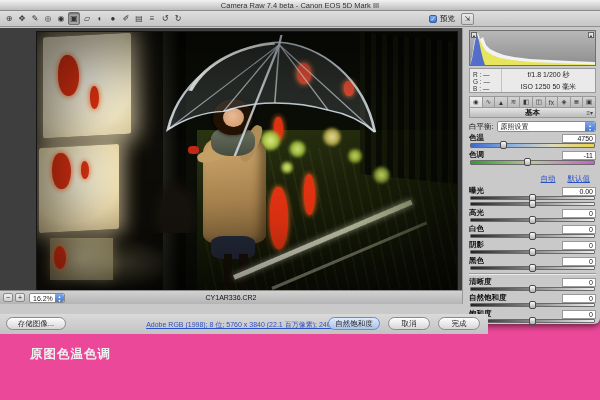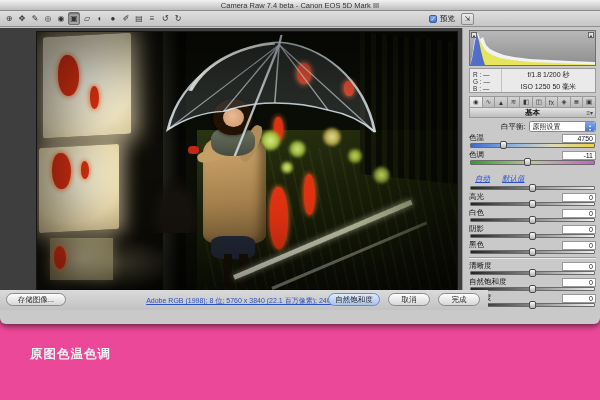--- a/index.html
+++ b/index.html
@@ -101,43 +101,43 @@
   .rgb { width:32px; border-right:1px solid #c2c2c2; padding:2px 0 0 3px; font-size:6.5px; line-height:7px; color:#333; }
   .exif-vals { flex:1; text-align:center; font-size:7px; line-height:12px; color:#222; }
   .tabs { display:flex; margin-top:3px; height:12px; }
   .tab { flex:1; display:flex; align-items:center; justify-content:center; font-size:6.5px; color:#333;
     border:1px solid #999; border-right:none; background:linear-gradient(#d4d4d4,#bababa); }
   .tab:last-child { border-right:1px solid #999; }
   .tab.active { background:linear-gradient(#f0f0f0,#dcdcdc); }
   .section-header { height:10px; background:linear-gradient(#e4e4e4,#bdbdbd); border:1px solid #999; border-top:none;
     display:flex; align-items:center; justify-content:center; font-weight:bold; font-size:7.5px; position:relative; }
   .panel-menu { position:absolute; right:2px; font-size:6px; color:#444; }
-  .wb-row { display:flex; align-items:center; margin-top:3px; gap:3px; font-size:7.5px;margin-left:32px; }
+  .wb-row { display:flex; align-items:center; margin-top:3px; gap:3px; font-size:7.5px; }
   .combo { flex:1; height:11px; background:#fff; border:1px solid #8a8a8a; border-radius:2px;
     position:relative; font-size:7px; line-height:10px; padding-left:3px; }
   .combo .stp { position:absolute; right:0; top:0; bottom:0; width:10px;
     background:linear-gradient(#7fa8e8,#4a78cc); border-radius:0 2px 2px 0; color:#fff;
     font-size:3.5px; line-height:4px; text-align:center; padding-top:1.5px; }
   .slider-row { margin-top:1px; }
   .sr-top { display:flex; justify-content:space-between; align-items:center; height:10px; }
-  .sr-label { font-size:7.5px; }
+  .sr-label { font-size:7.5px;font-weight:bold; }
   .sr-value { width:34px; height:9px; background:#fff; border:1px solid #999; font-size:7px;
     text-align:right; padding:0 2px; line-height:8px; }
   .sr-track { position:relative; height:4px; margin:0 1px 2px 1px; border:1px solid #6a6a6a; border-radius:1px; }
   .track-temp { background:linear-gradient(90deg,#3a6ad0,#8fb0dd,#ded9bc,#e8d24a); height:5px; }
   .track-tint { background:linear-gradient(90deg,#2f9e2f,#bcc49c,#c85fc8); height:5px; }
   .track-tone { background:linear-gradient(90deg,#242424,#ededed); }
   .sr-thumb { position:absolute; top:-3px; width:7px; height:8px; margin-left:-4px;
     background:linear-gradient(#fbfbfb,#b2b2b2); border:1px solid #4a4a4a; border-radius:2px; }
-  .links-row { text-align:left; margin:2px 0 1px;font-style:italic; }
+  .links-row { text-align:right; margin:2px 0 1px; }
   .links-row span { color:#2b50c8; text-decoration:underline; font-size:7.5px; margin:0 6px; }
   .pdivider { height:2px; border-top:1px solid #9a9a9a; border-bottom:1px solid #ececec; margin:3px 0 2px; }
 
   
-  .footer { position:absolute; top:290px; left:0; width:488px; height:20px;
+  .footer { position:absolute; top:314px; left:0; width:488px; height:20px;
     background:linear-gradient(#dadada,#c2c2c2); }
   .btn { position:absolute; top:3px; height:13px; border:1px solid #8a8a8a; border-radius:7px;
     background:linear-gradient(#fefefe,#d6d6d6); font-size:7.5px; line-height:11px; text-align:center; color:#222; }
   .btn.save { left:6px; width:60px; }
   .btn.open { right:108px; width:52px; background:linear-gradient(#dfeafc,#a9c3e9); border-color:#6a8cc0; }
   .btn.cancel { right:58px; width:42px; }
   .btn.done { right:8px; width:42px; }
   .workflow-link { position:absolute; left:0; right:0; top:6px; text-align:center;
     font-size:7px; color:#2b50c8; text-decoration:underline; }
 
@@ -322,20 +322,29 @@
               </div>
             </div>
           </div>
 
         <div class="links-row">
           <span>自动</span><span>默认值</span>
         </div>
 
         <div id="tone-sliders">
             <div class="slider-row">
+              <div class="sr-top">
+                <span class="sr-label">曝光</span>
+                <div class="sr-value">0.00</div>
+              </div>
+              <div class="sr-track track-tone">
+                <div class="sr-thumb" style="left: 50%;"></div>
+              </div>
+            </div>
+            <div class="slider-row">
               <div class="sr-track track-tone">
                 <div class="sr-thumb" style="left: 50%;"></div>
               </div>
             </div>
             <div class="slider-row">
               <div class="sr-top">
                 <span class="sr-label">高光</span>
                 <div class="sr-value">0</div>
               </div>
               <div class="sr-track track-tone">

